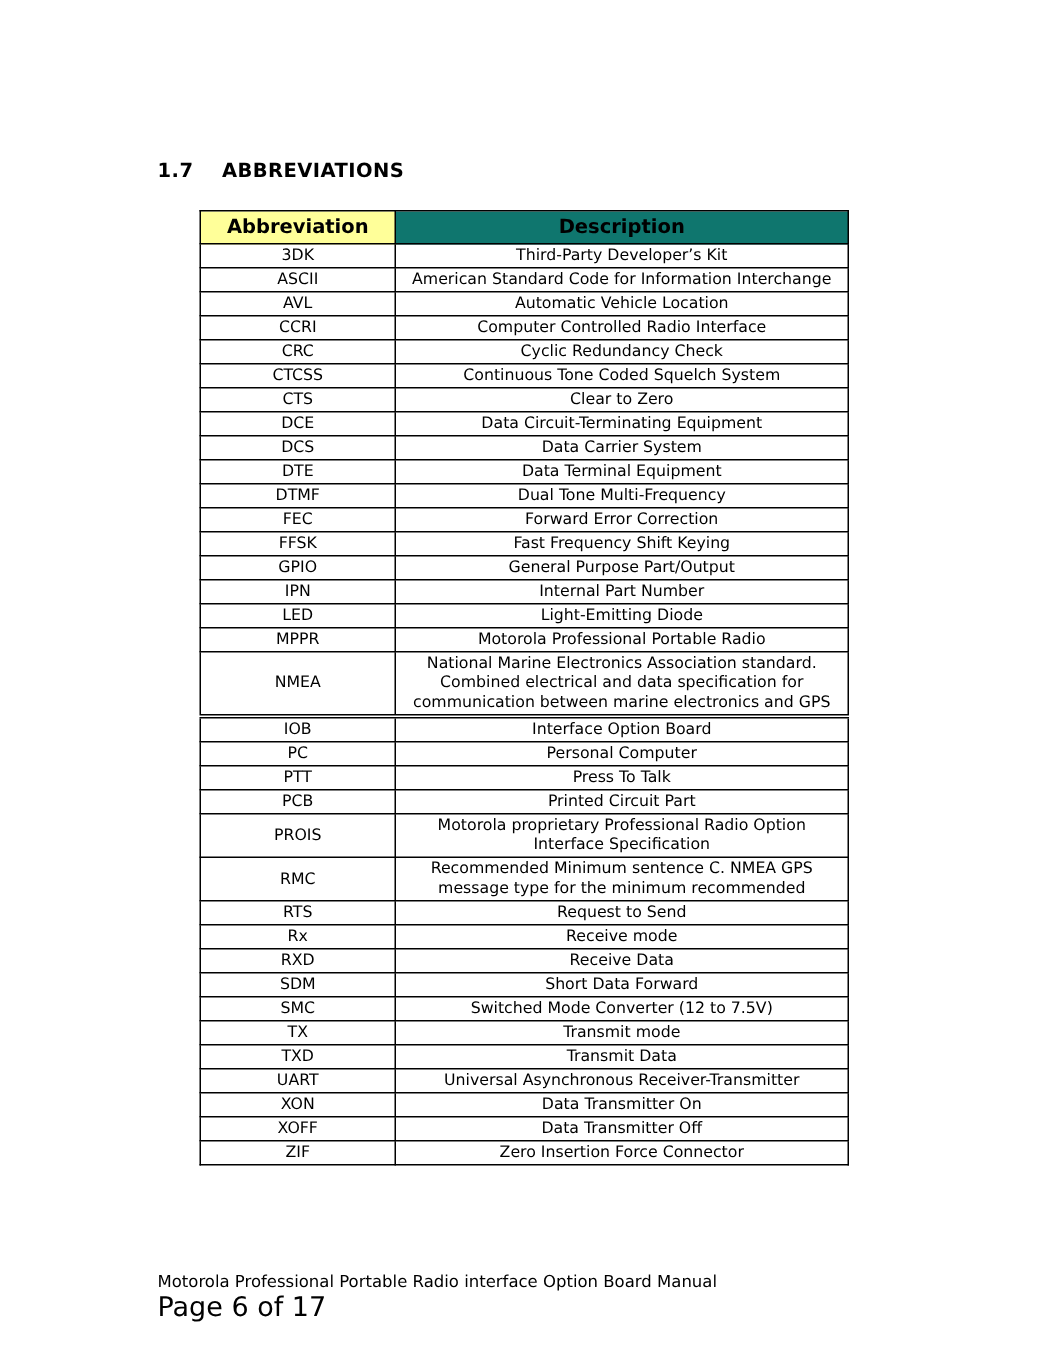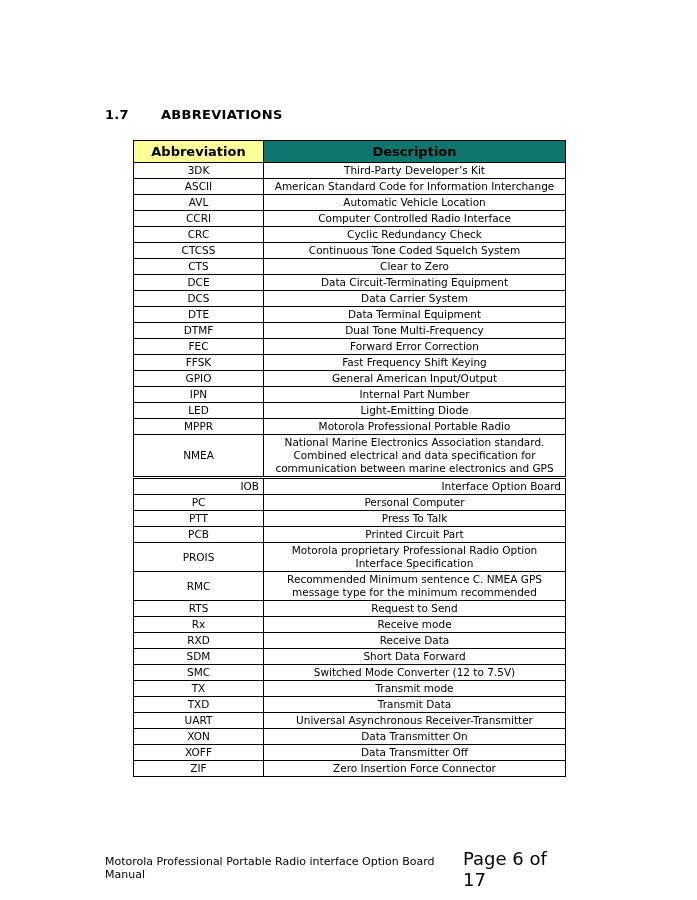--- a/index.html
+++ b/index.html
@@ -15,21 +15,21 @@
     width: 697px; height: 900px;
     background: #ffffff;
     overflow: hidden;
   }
   .doc-title {
     position: absolute;
     left: 105px; top: 107px;
     font-size: 13px;
     font-weight: bold;
     display: flex;
-    gap: 32px;
+    gap: 19px;
     letter-spacing: 0.3px;
   }
   .table-wrap {
     position: absolute;
     left: 133px; top: 140px;
   }
   table.abbr-table {
     border-collapse: collapse;
     width: 432px;
     table-layout: fixed;
@@ -47,29 +47,29 @@
     font-size: 10.5px;
     line-height: 13px;
     text-align: center;
     padding: 1px 4px;
     vertical-align: middle;
   }
   table.abbr-table col.c-abbr  { width: 130px; }
   table.abbr-table col.c-desc  { width: 302px; }
   table.abbr-table tr.section-break td {
     border-top: 3px double #000;
-    text-align: right;
   }
   .footer {
     position: absolute;
     left: 105px; top: 848px;
     width: 466px;
     display: flex;
     justify-content: space-between;
     align-items: baseline;
+    flex-direction: column;
   }
   .footer .manual-name { font-size: 11px; }
   .footer .page-indicator { font-size: 18px; }
 </style>
 </head>
 <body>
 
 <div class="page">
 
   <div class="doc-title">
@@ -137,21 +137,21 @@
           <tr>
             <td>FEC</td>
             <td>Forward Error Correction</td>
           </tr>
           <tr>
             <td>FFSK</td>
             <td>Fast Frequency Shift Keying</td>
           </tr>
           <tr>
             <td>GPIO</td>
-            <td>General American Input/Output</td>
+            <td>General Purpose Part/Output</td>
           </tr>
           <tr>
             <td>IPN</td>
             <td>Internal Part Number</td>
           </tr>
           <tr>
             <td>LED</td>
             <td>Light-Emitting Diode</td>
           </tr>
           <tr>

